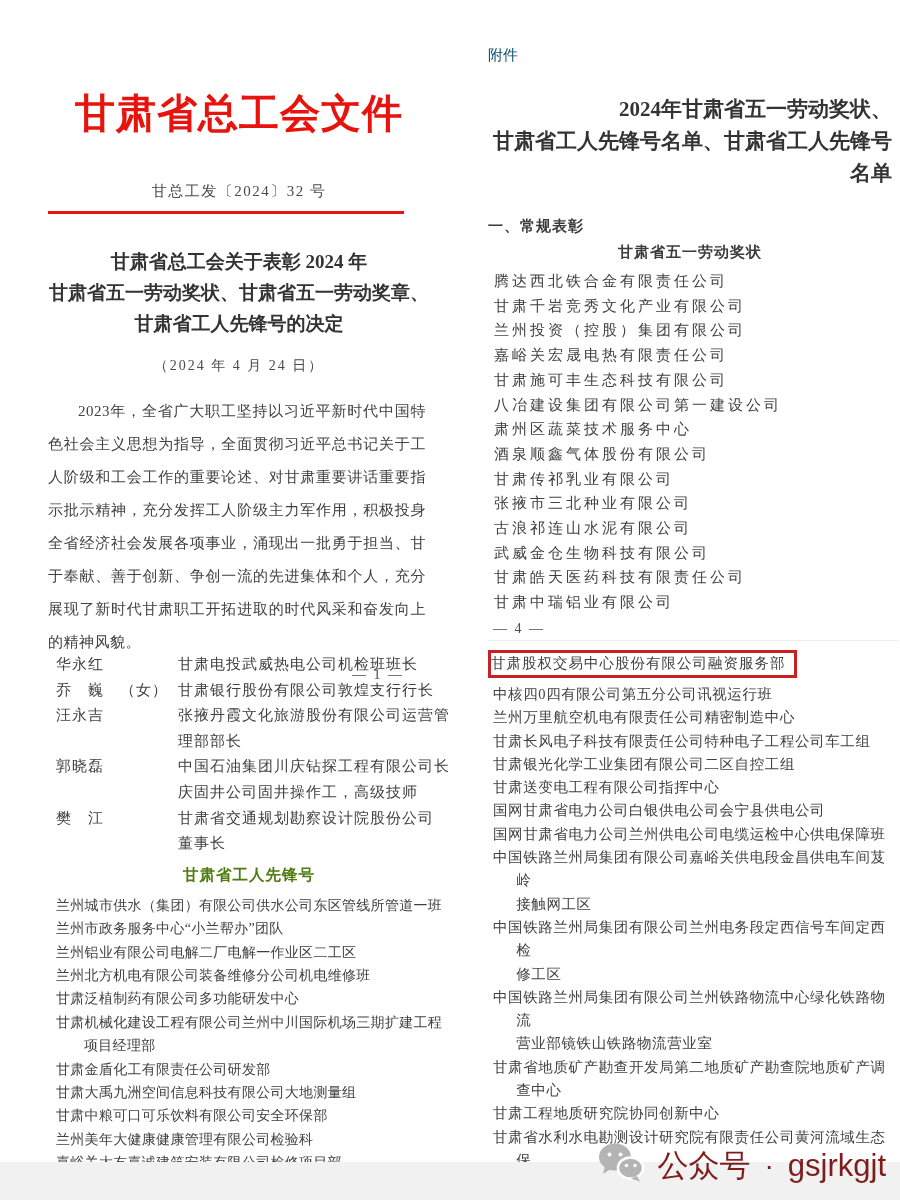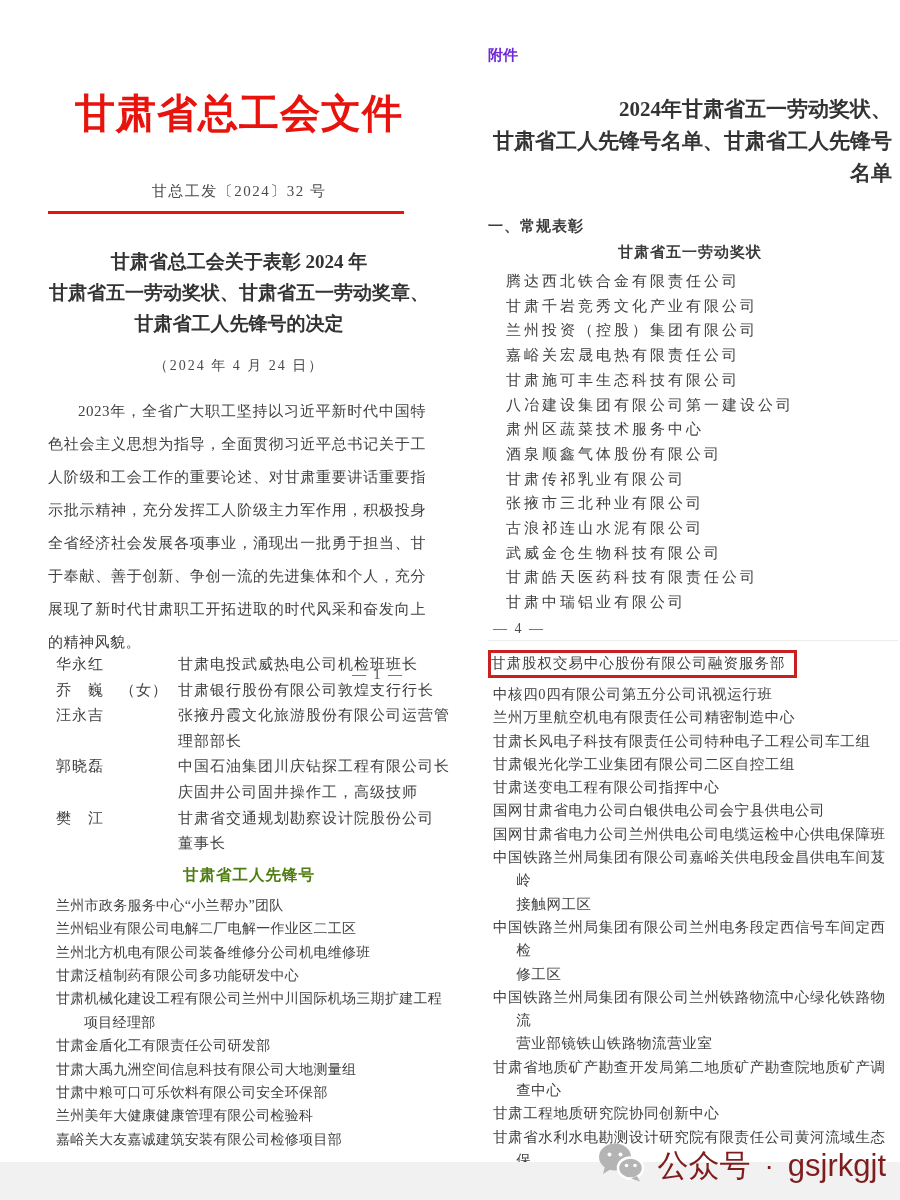--- a/index.html
+++ b/index.html
@@ -15,27 +15,27 @@
   .doc-heading{margin-top:32px;font-size:19px;font-weight:bold;text-align:center;
                line-height:31px;color:#333;}
   .doc-date{margin-top:18px;text-align:center;font-size:14px;letter-spacing:2px;color:#4a4a4a;}
   .doc-body{margin:20px 12px 0 8px;font-size:15px;line-height:33px;text-align:justify;
             text-indent:2em;letter-spacing:0.5px;color:#414141;}
   .page1 .page-num{margin-top:8px;text-align:right;padding-right:34px;}
   .page-num{font-size:14px;letter-spacing:2px;color:#4a4a4a;}
 
   
   .page4{position:absolute;left:488px;top:46px;width:404px;}
-  .attach-label{font-size:15px;font-weight:bold;font-family:"Liberation Sans","DejaVu Sans",sans-serif;color:#6d28d9;}
+  .attach-label{font-size:15px;font-weight:normal;font-family:"Liberation Sans","DejaVu Sans",sans-serif;color:#0c4a6e;}
   .annex-title{margin-top:28px;font-size:21px;font-weight:bold;text-align:right;line-height:32px;color:#333;}
   .sec-heading{margin-top:28px;font-size:15px;font-weight:bold;
                font-family:"Liberation Sans","DejaVu Sans",sans-serif;color:#3c3c3c;letter-spacing:1px;}
   .subsec-heading{margin-top:7px;text-align:center;font-size:15px;font-weight:bold;
                font-family:"Liberation Sans","DejaVu Sans",sans-serif;color:#3c3c3c;letter-spacing:1px;}
-  .award-list{list-style:none;margin:7px 0 0 12px;padding:0 0 0 6px;}
+  .award-list{list-style:none;margin:7px 0 0 0;padding:0 0 0 6px;}
   .award-list li{line-height:24.7px;font-size:15px;letter-spacing:3px;white-space:nowrap;color:#414141;}
   .page4 .page-num{margin-top:6px;padding-left:5px;text-align:left;}
 
   
   .page17{position:absolute;left:48px;top:652px;width:402px;}
   .people{display:flex;flex-direction:column;}
   .person-row{display:flex;font-size:15px;line-height:25.6px;letter-spacing:1px;color:#414141;}
   .person-name{width:130px;flex:0 0 130px;padding-left:8px;box-sizing:border-box;}
   .person-pos{flex:1;white-space:pre-line;}
   .pioneer-heading{margin-top:8px;text-align:center;font-size:15.5px;font-weight:bold;
@@ -127,20 +127,21 @@
 庆固井公司固井操作工，高级技师</span>
       </div>
         <div class="person-row">
         <span class="person-name">樊　江</span>
         <span class="person-pos">甘肃省交通规划勘察设计院股份公司
 董事长</span>
       </div>
       </div>
     <div class="pioneer-heading">甘肃省工人先锋号</div>
     <ul class="pioneer-list">
+        <li>兰州城市供水（集团）有限公司供水公司东区管线所管道一班</li>
         <li>兰州市政务服务中心“小兰帮办”团队</li>
         <li>兰州铝业有限公司电解二厂电解一作业区二工区</li>
         <li>兰州北方机电有限公司装备维修分公司机电维修班</li>
         <li>甘肃泛植制药有限公司多功能研发中心</li>
         <li>甘肃机械化建设工程有限公司兰州中川国际机场三期扩建工程
 项目经理部</li>
         <li>甘肃金盾化工有限责任公司研发部</li>
         <li>甘肃大禹九洲空间信息科技有限公司大地测量组</li>
         <li>甘肃中粮可口可乐饮料有限公司安全环保部</li>
         <li>兰州美年大健康健康管理有限公司检验科</li>

